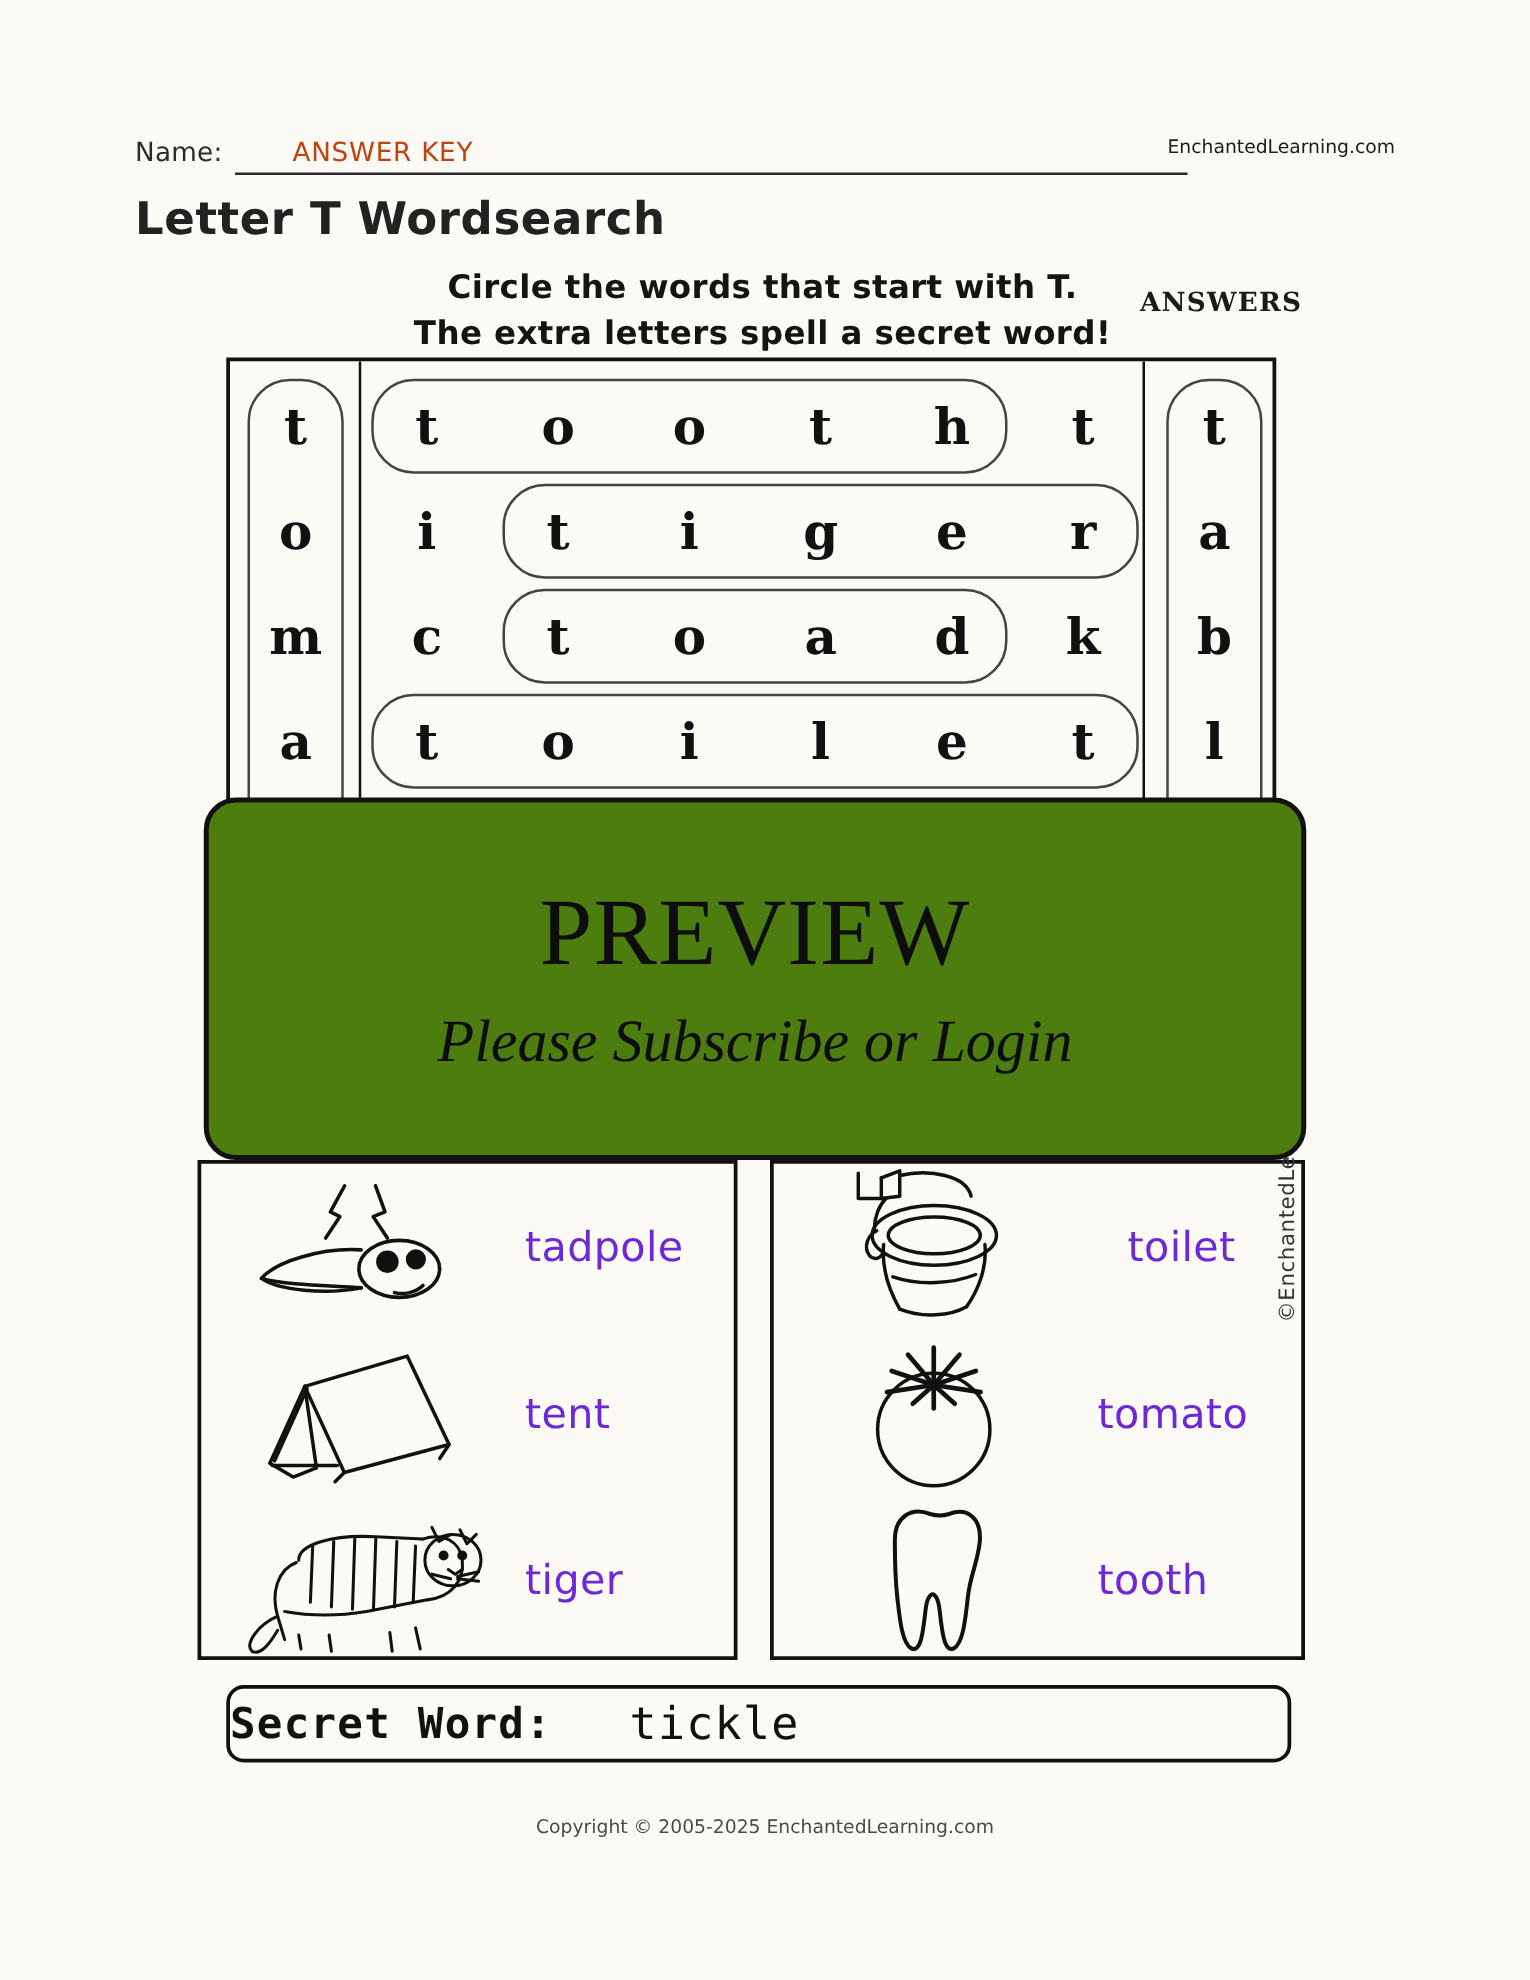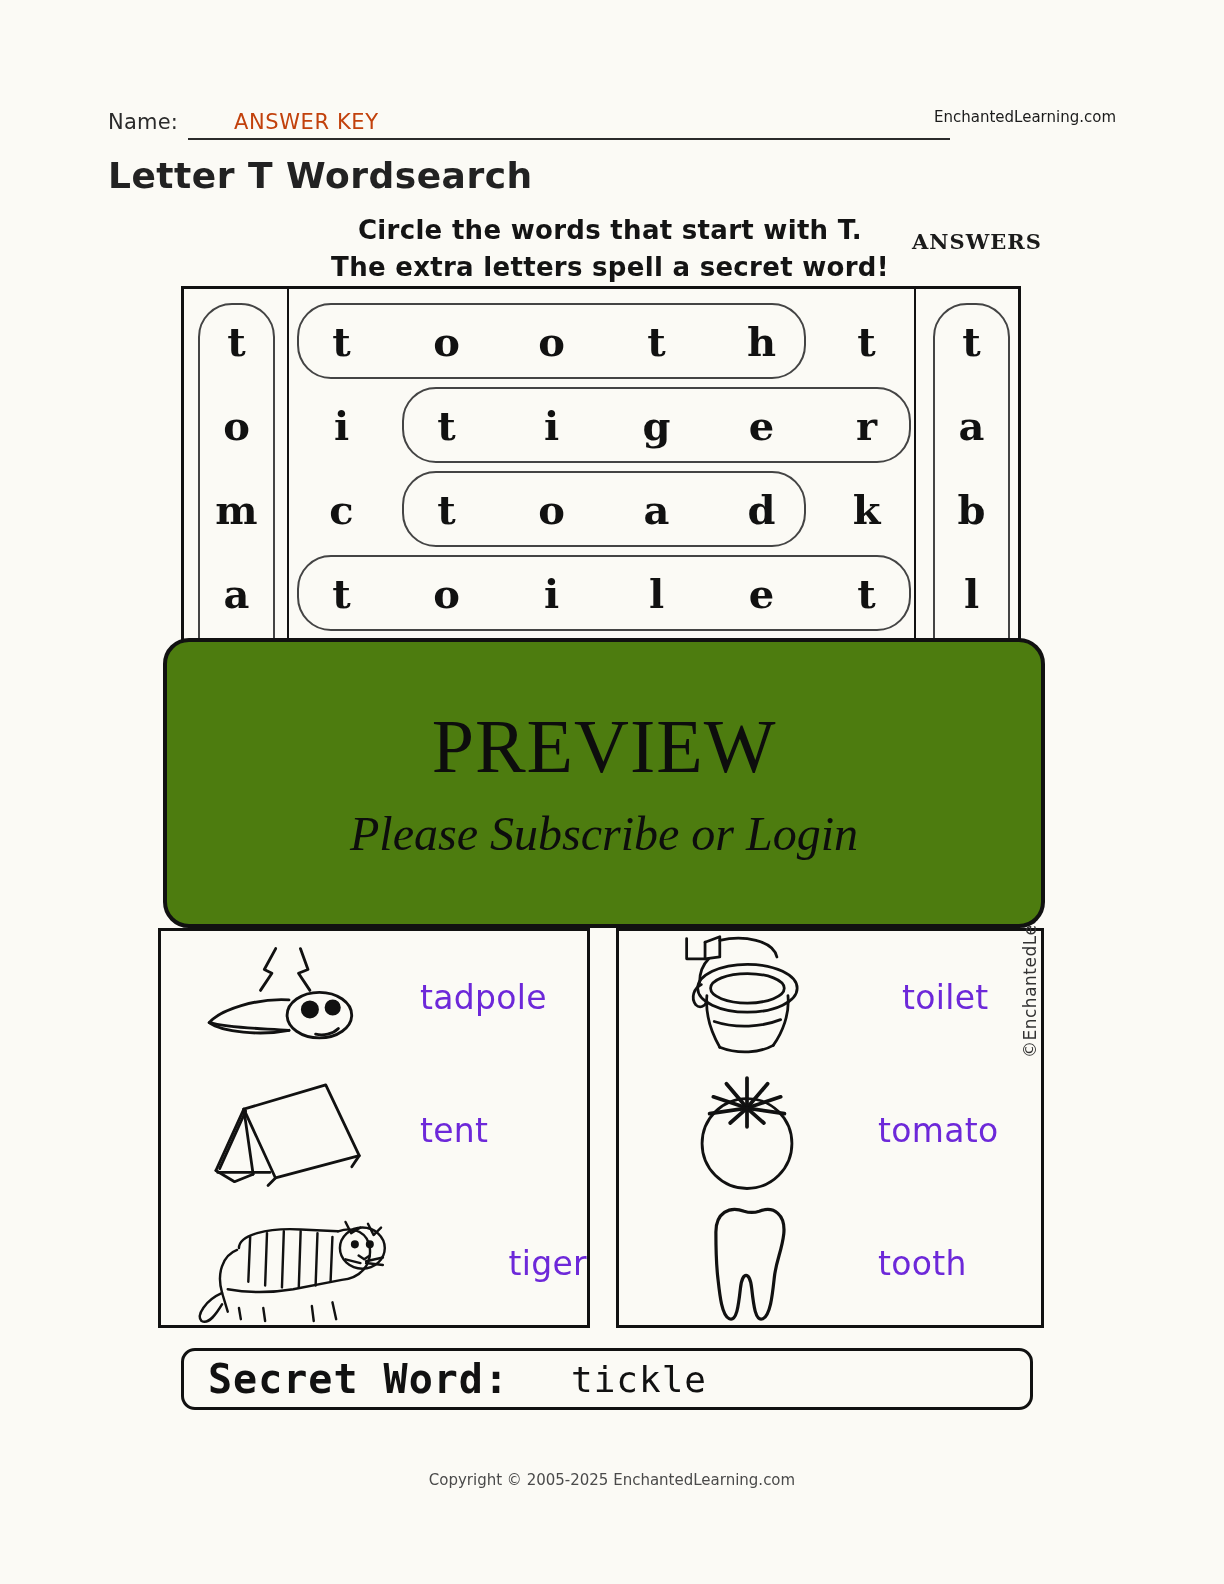--- a/index.html
+++ b/index.html
@@ -241,44 +241,42 @@
     border: 3px solid #111;
     border-radius: 14px;
     box-sizing: border-box;
     background: #FBFAF5;
     display: flex;
     align-items: center;
   }
   #secret-label {
     font-family: "DejaVu Sans Mono", monospace;
     font-weight: bold;
-    font-size: 40px;
+    font-size: 34px;
     color: #111;
-    padding-left: 24px;
     letter-spacing: 1px;
   }
   #secret-value {
     font-family: "DejaVu Sans Mono", monospace;
     font-size: 36px;
     color: #111;
     padding-left: 62px;
     letter-spacing: 1px;
   }
 
   
   #footer-copyright {
     position: absolute;
     left: 0;
     top: 1452px;
     width: 1224px;
     text-align: center;
     font-family: "DejaVu Sans", sans-serif;
     font-size: 15px;
     color: #4a4a4a;
-    margin-top: 19px;
   }
 </style>
 </head>
 <body>
 
 <div id="header-row">
   <span id="name-label">Name:</span>
   <span id="name-value">ANSWER KEY</span>
   <div id="name-rule"></div>
   <span id="brand-top">EnchantedLearning.com</span>
@@ -391,21 +389,21 @@
         <path d="M32 108 L52 120 L72 112"></path>
         <path d="M186 92 L178 104"></path>
         <path d="M96 116 L88 124"></path>
         <path d="M34 110 L90 110"></path>
         <path d="M64 44 L36 106"></path>
       </g>
     </svg>
       </div>
       <div class="pic-label">tent</div>
     </div>
-    <div class="pic-item" style="top: 266px; text-align: right;">
+    <div class="pic-item" style="top: 266px;">
       <div class="pic-art">
         <svg viewBox="0 0 230 130" width="215" height="122">
       <g fill="none" stroke="#111" stroke-width="2.6" stroke-linejoin="round" stroke-linecap="round">
         <path d="M62 48 C62 34 92 26 128 28 L168 30"></path>
         <path d="M60 50 C44 56 38 76 44 96 L50 116"></path>
         <path d="M62 112 L64 124"></path>
         <path d="M88 112 L90 126"></path>
         <path d="M140 110 L142 126"></path>
         <path d="M162 106 L166 124"></path>
         <path d="M168 30 C186 24 200 32 202 48 C204 66 192 80 172 82 L120 92 C96 96 72 96 50 92"></path>

